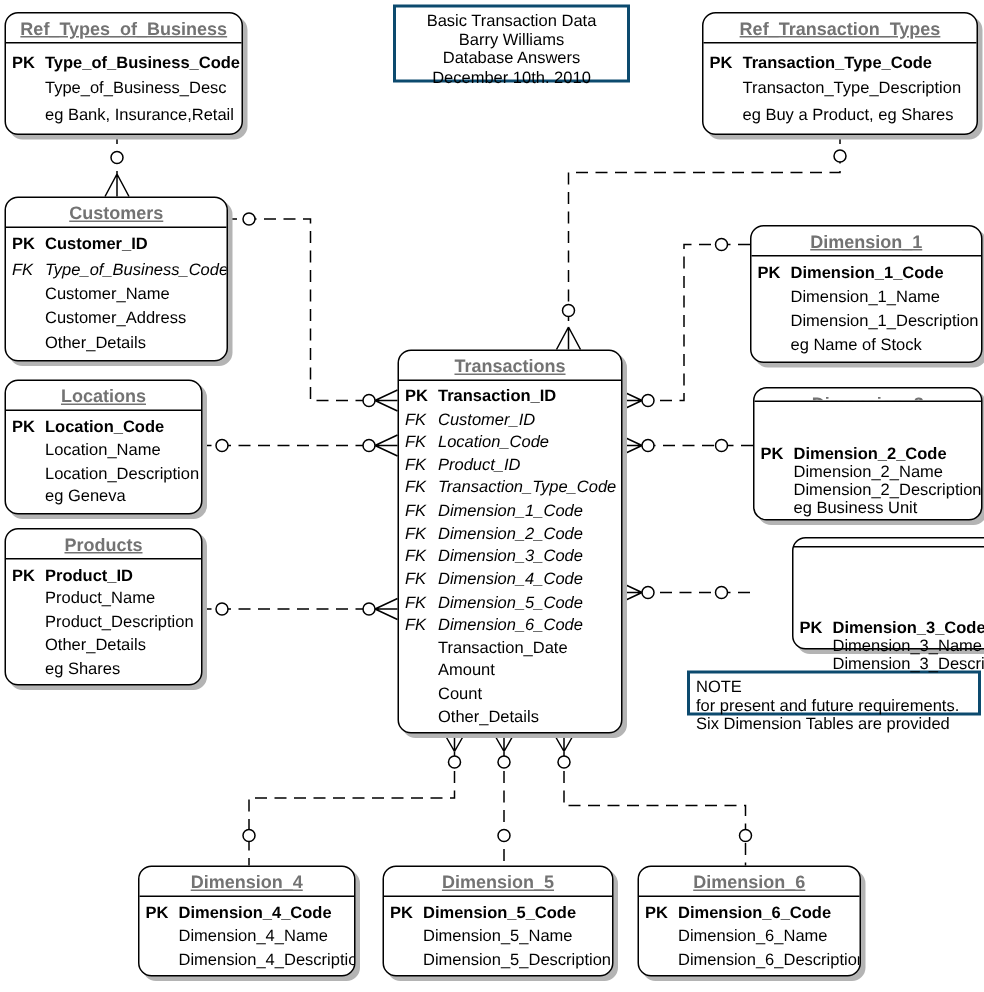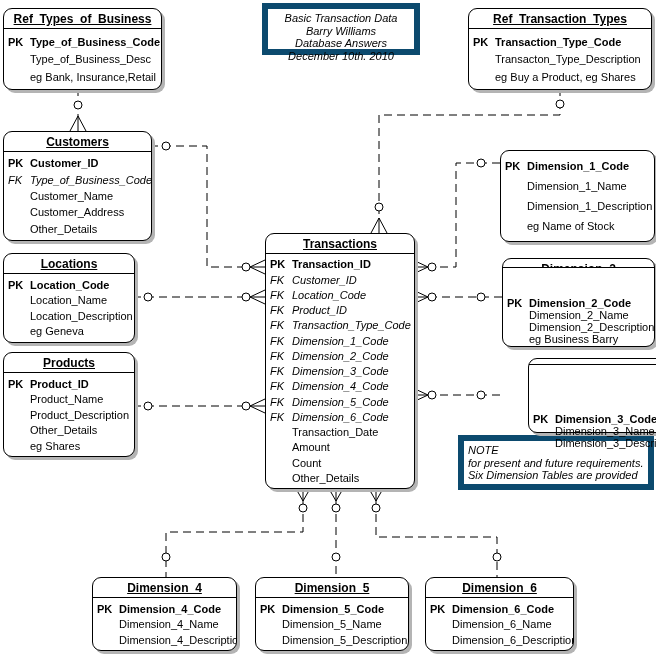--- a/index.html
+++ b/index.html
@@ -5,32 +5,32 @@
   html,body{margin:0;padding:0;background:#fff;}
   .canvas{position:relative;width:656px;height:661px;background:#ffffff;
           font-family:"Liberation Sans",sans-serif;overflow:hidden;}
   svg.rel{position:absolute;left:0;top:0;width:656px;height:661px;}
   svg.rel path.dash{stroke:#000;stroke-width:1;fill:none;stroke-dasharray:8 5;}
   svg.rel path.solid{stroke:#000;stroke-width:1;fill:none;}
   svg.rel circle{fill:#fff;stroke:#000;stroke-width:1;}
 
   .etable{position:absolute;background:#fff;border:1px solid #000;border-radius:9px;
           box-shadow:3px 3px 0 #b4b4b4;display:flex;flex-direction:column;}
-  .etitle{color:#000000;font-weight:bold;font-size:12px;text-align:center;
+  .etitle{color:#737373;font-weight:bold;font-size:12px;text-align:center;
           text-decoration:underline;padding:3px 2px 2px 2px;border-bottom:1px solid #000;
           white-space:nowrap;overflow:hidden;}
   .erows{flex:1;display:flex;flex-direction:column;justify-content:space-evenly;padding:1px 0;}
   .erow{display:flex;align-items:center;font-size:11px;white-space:nowrap;}
   .kcol{flex:0 0 22px;width:22px;padding-left:4px;}
   .fname{flex:1;overflow:hidden;}
   .pk{font-weight:bold;}
   .fk{font-style:italic;}
 
-  .plainbox{position:absolute;background:#fff;border:6px solid #0c4a6e;font-size:11px;
-            color:#000;padding:3px 4px;box-sizing:border-box;font-style:italic;}
+  .plainbox{position:absolute;background:#fff;border:2px solid #0c4a6e;font-size:11px;
+            color:#000;padding:3px 4px;box-sizing:border-box;}
   .plainbox.center{text-align:center;}
   .plainbox div{line-height:12.5px;white-space:nowrap;}
 </style>
 </head>
 <body>
 
 <div class="canvas">
 
   <svg class="rel" viewBox="0 0 656 661">
     <g>
@@ -100,21 +100,21 @@
     </g>
   </svg>
 
   <div class="plainbox center" style="left:262px;top:3px;width:158px;height:52px;">
     <div>Basic Transaction Data</div>
     <div>Barry Williams</div>
     <div>Database Answers</div>
     <div>December 10th. 2010</div>
   </div>
 
-  <div class="plainbox" style="left:458px;top:435px;width:196px;height:55px;">
+  <div class="plainbox" style="left:458px;top:447px;width:196px;height:30px;">
     <div>NOTE</div>
     <div>for present and future requirements.</div>
     <div>Six Dimension Tables are provided</div>
   </div>
 
   <div class="etable" style="left:3px;top:8px;width:157px;height:80px;">
       <div class="etitle">Ref_Types_of_Business</div>
       <div class="erows">
         <div class="erow">
           <span class="kcol pk">PK</span>
@@ -283,20 +283,21 @@
           <span class="fname ">Transacton_Type_Description</span>
         </div>
         <div class="erow">
           <span class="kcol "></span>
           <span class="fname ">eg Buy a Product, eg Shares</span>
         </div>
       </div>
     </div>
 
   <div class="etable" style="left:500px;top:150px;width:153px;height:90px;">
+      <div class="etitle">Dimension_1</div>
       <div class="erows">
         <div class="erow">
           <span class="kcol pk">PK</span>
           <span class="fname pk">Dimension_1_Code</span>
         </div>
         <div class="erow">
           <span class="kcol "></span>
           <span class="fname ">Dimension_1_Name</span>
         </div>
         <div class="erow">
@@ -320,21 +321,21 @@
         <div class="erow">
           <span class="kcol "></span>
           <span class="fname ">Dimension_2_Name</span>
         </div>
         <div class="erow">
           <span class="kcol "></span>
           <span class="fname ">Dimension_2_Description</span>
         </div>
         <div class="erow">
           <span class="kcol "></span>
-          <span class="fname ">eg Business Barry</span>
+          <span class="fname ">eg Business Unit</span>
         </div>
       </div>
     </div>
 
   <div class="etable" style="left:528px;top:358px;width:153px;height:73px;gap:47px;">
       <div class="etitle">Dimension_3</div>
       <div class="erows">
         <div class="erow">
           <span class="kcol pk">PK</span>
           <span class="fname pk">Dimension_3_Code</span>

